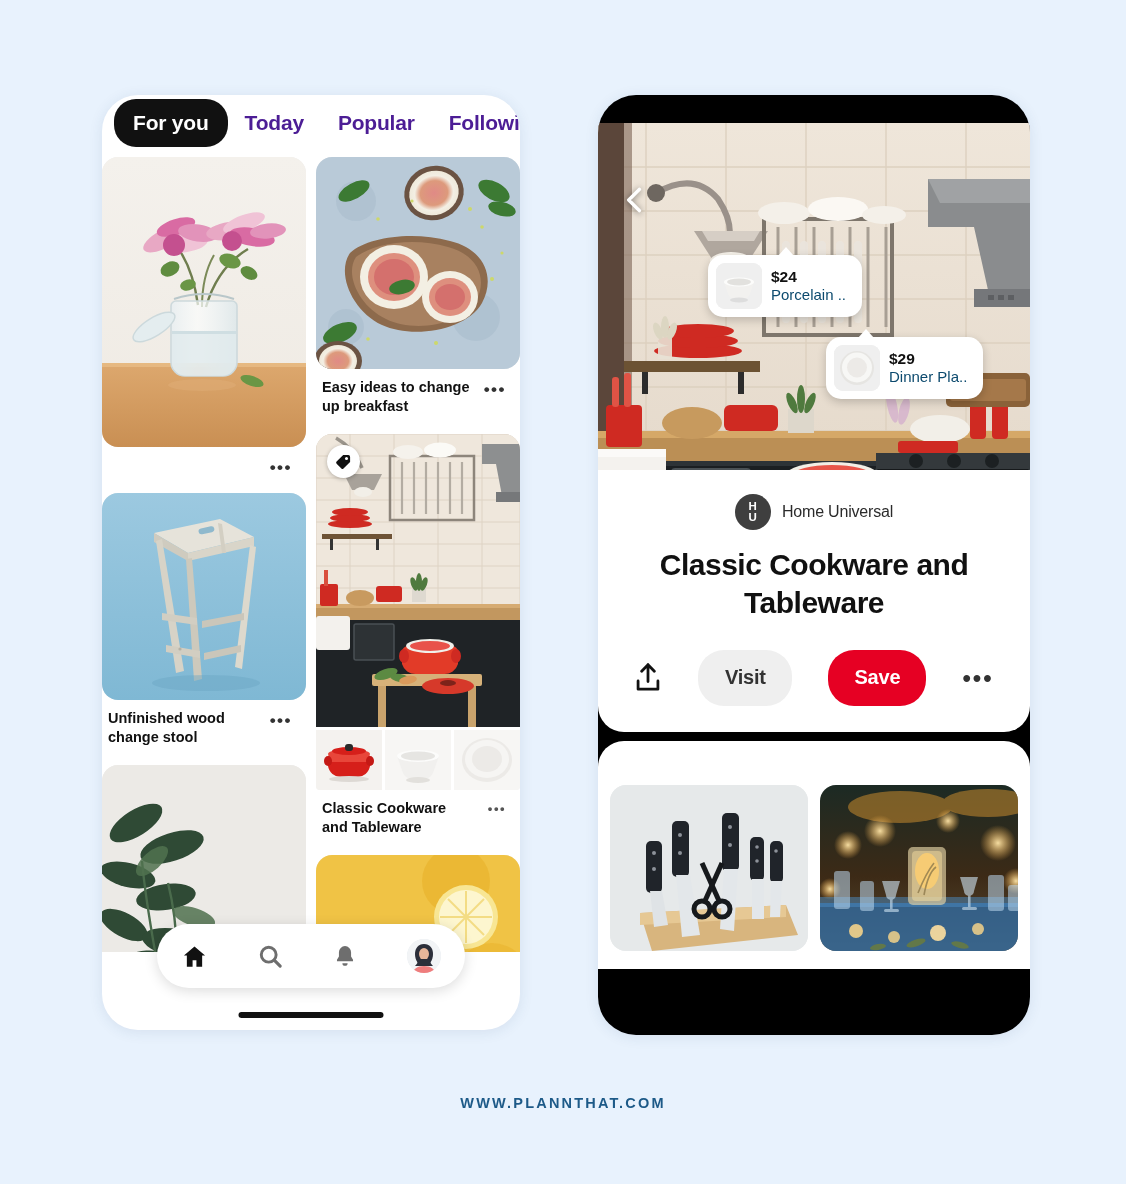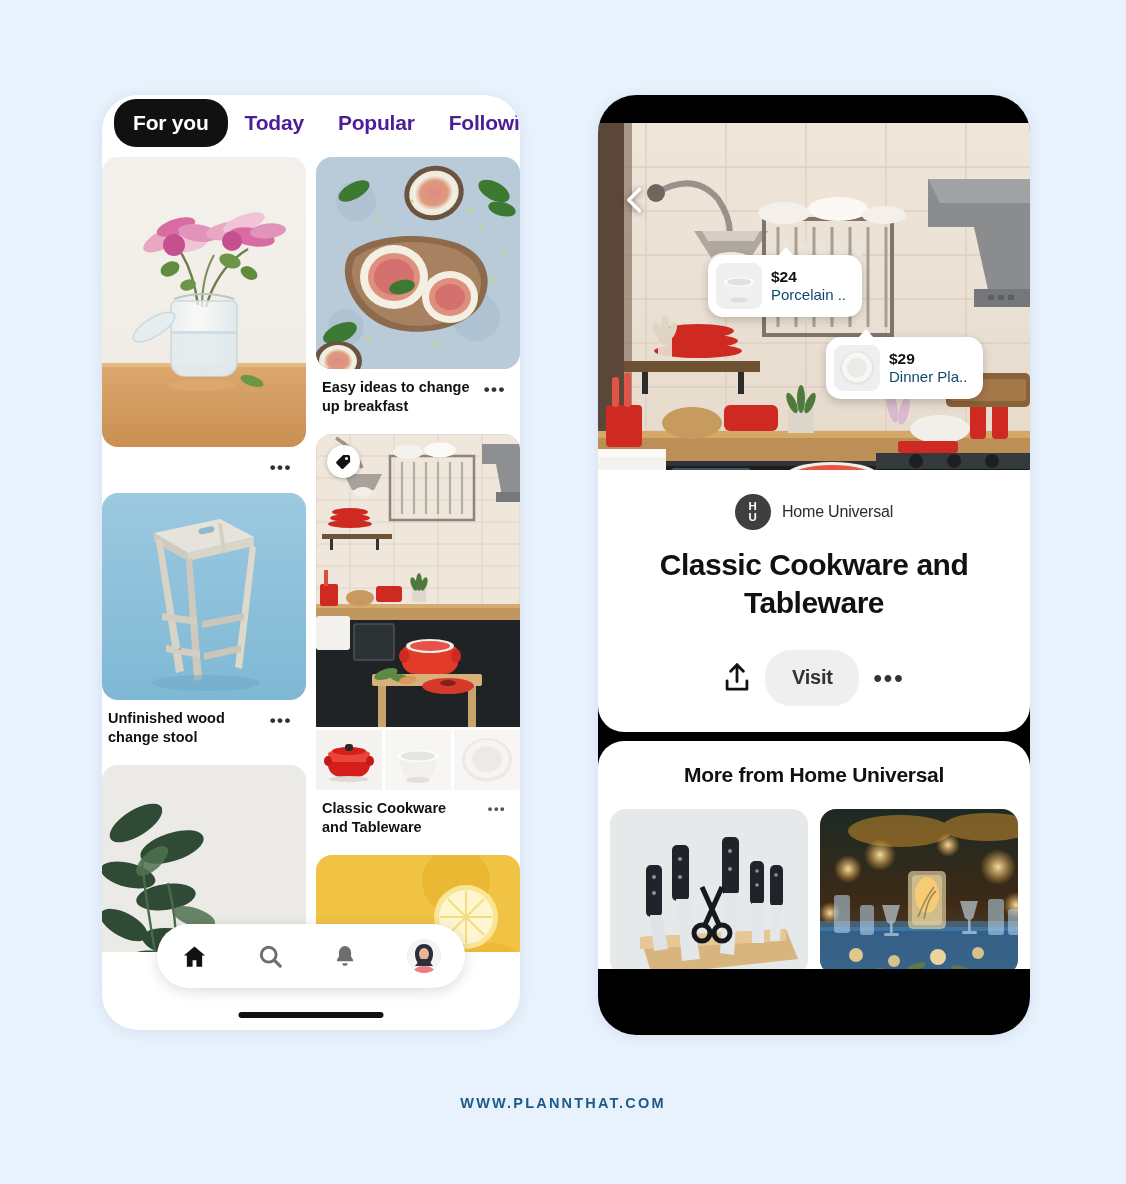--- a/index.html
+++ b/index.html
@@ -204,21 +204,21 @@
     letter-spacing: .5px;
   }
   .brand-name { font-size: 16px; color: #2b2b2b; letter-spacing: -.2px; }
   .pin-heading {
     font-size: 30px; font-weight: bold; color: #111;
     line-height: 1.26; margin: 16px auto 0;
     max-width: 330px; letter-spacing: -.5px;
   }
   .action-row {
     display: flex; align-items: center;
-    justify-content: center; gap: 14px;
+    justify-content: center; gap: 36px;
     margin-top: 28px;
   }
   .share-icon { width: 28px; height: 30px; }
   .btn {
     border-radius: 26px; font-size: 20px; font-weight: bold;
     display: flex; align-items: center; justify-content: center;
     height: 56px; letter-spacing: -.2px;
   }
   .btn-visit { width: 94px; background: #efefef; color: #333; }
   .btn-save  { width: 98px; background: #e60023; color: #fff; }
@@ -867,26 +867,26 @@
     </div>
 
     <div class="pin-heading">Classic Cookware and Tableware</div>
 
     <div class="action-row">
       <svg class="share-icon" viewBox="0 0 24 26">
         <path d="M12 1.5 6.5 7.2M12 1.5l5.5 5.7M12 1.5v14.6" fill="none" stroke="#111" stroke-width="2.4" stroke-linecap="round" stroke-linejoin="round"></path>
         <path d="M3.4 15.5v7.2h17.2v-7.2" fill="none" stroke="#111" stroke-width="2.4" stroke-linecap="round" stroke-linejoin="round"></path>
       </svg>
       <div class="btn btn-visit">Visit</div>
+      <div class="btn btn-save">Save</div>
       <div class="more-dots">•••</div>
     </div>
   </div>
 
   <div class="more-sheet">
-    <div class="more-title">More from Home Universal</div>
     <div class="more-grid">
 
       <div class="more-card">
         <svg viewBox="0 0 204 166" width="204" height="166">
           <rect width="204" height="166" fill="#e6e9ea"></rect>
 
           <polygon points="30,128 176,120 188,150 42,166" fill="#d8b57e"></polygon>
           <polygon points="30,128 176,120 176,132 30,140" fill="#e6c894"></polygon>
 
           <g>

